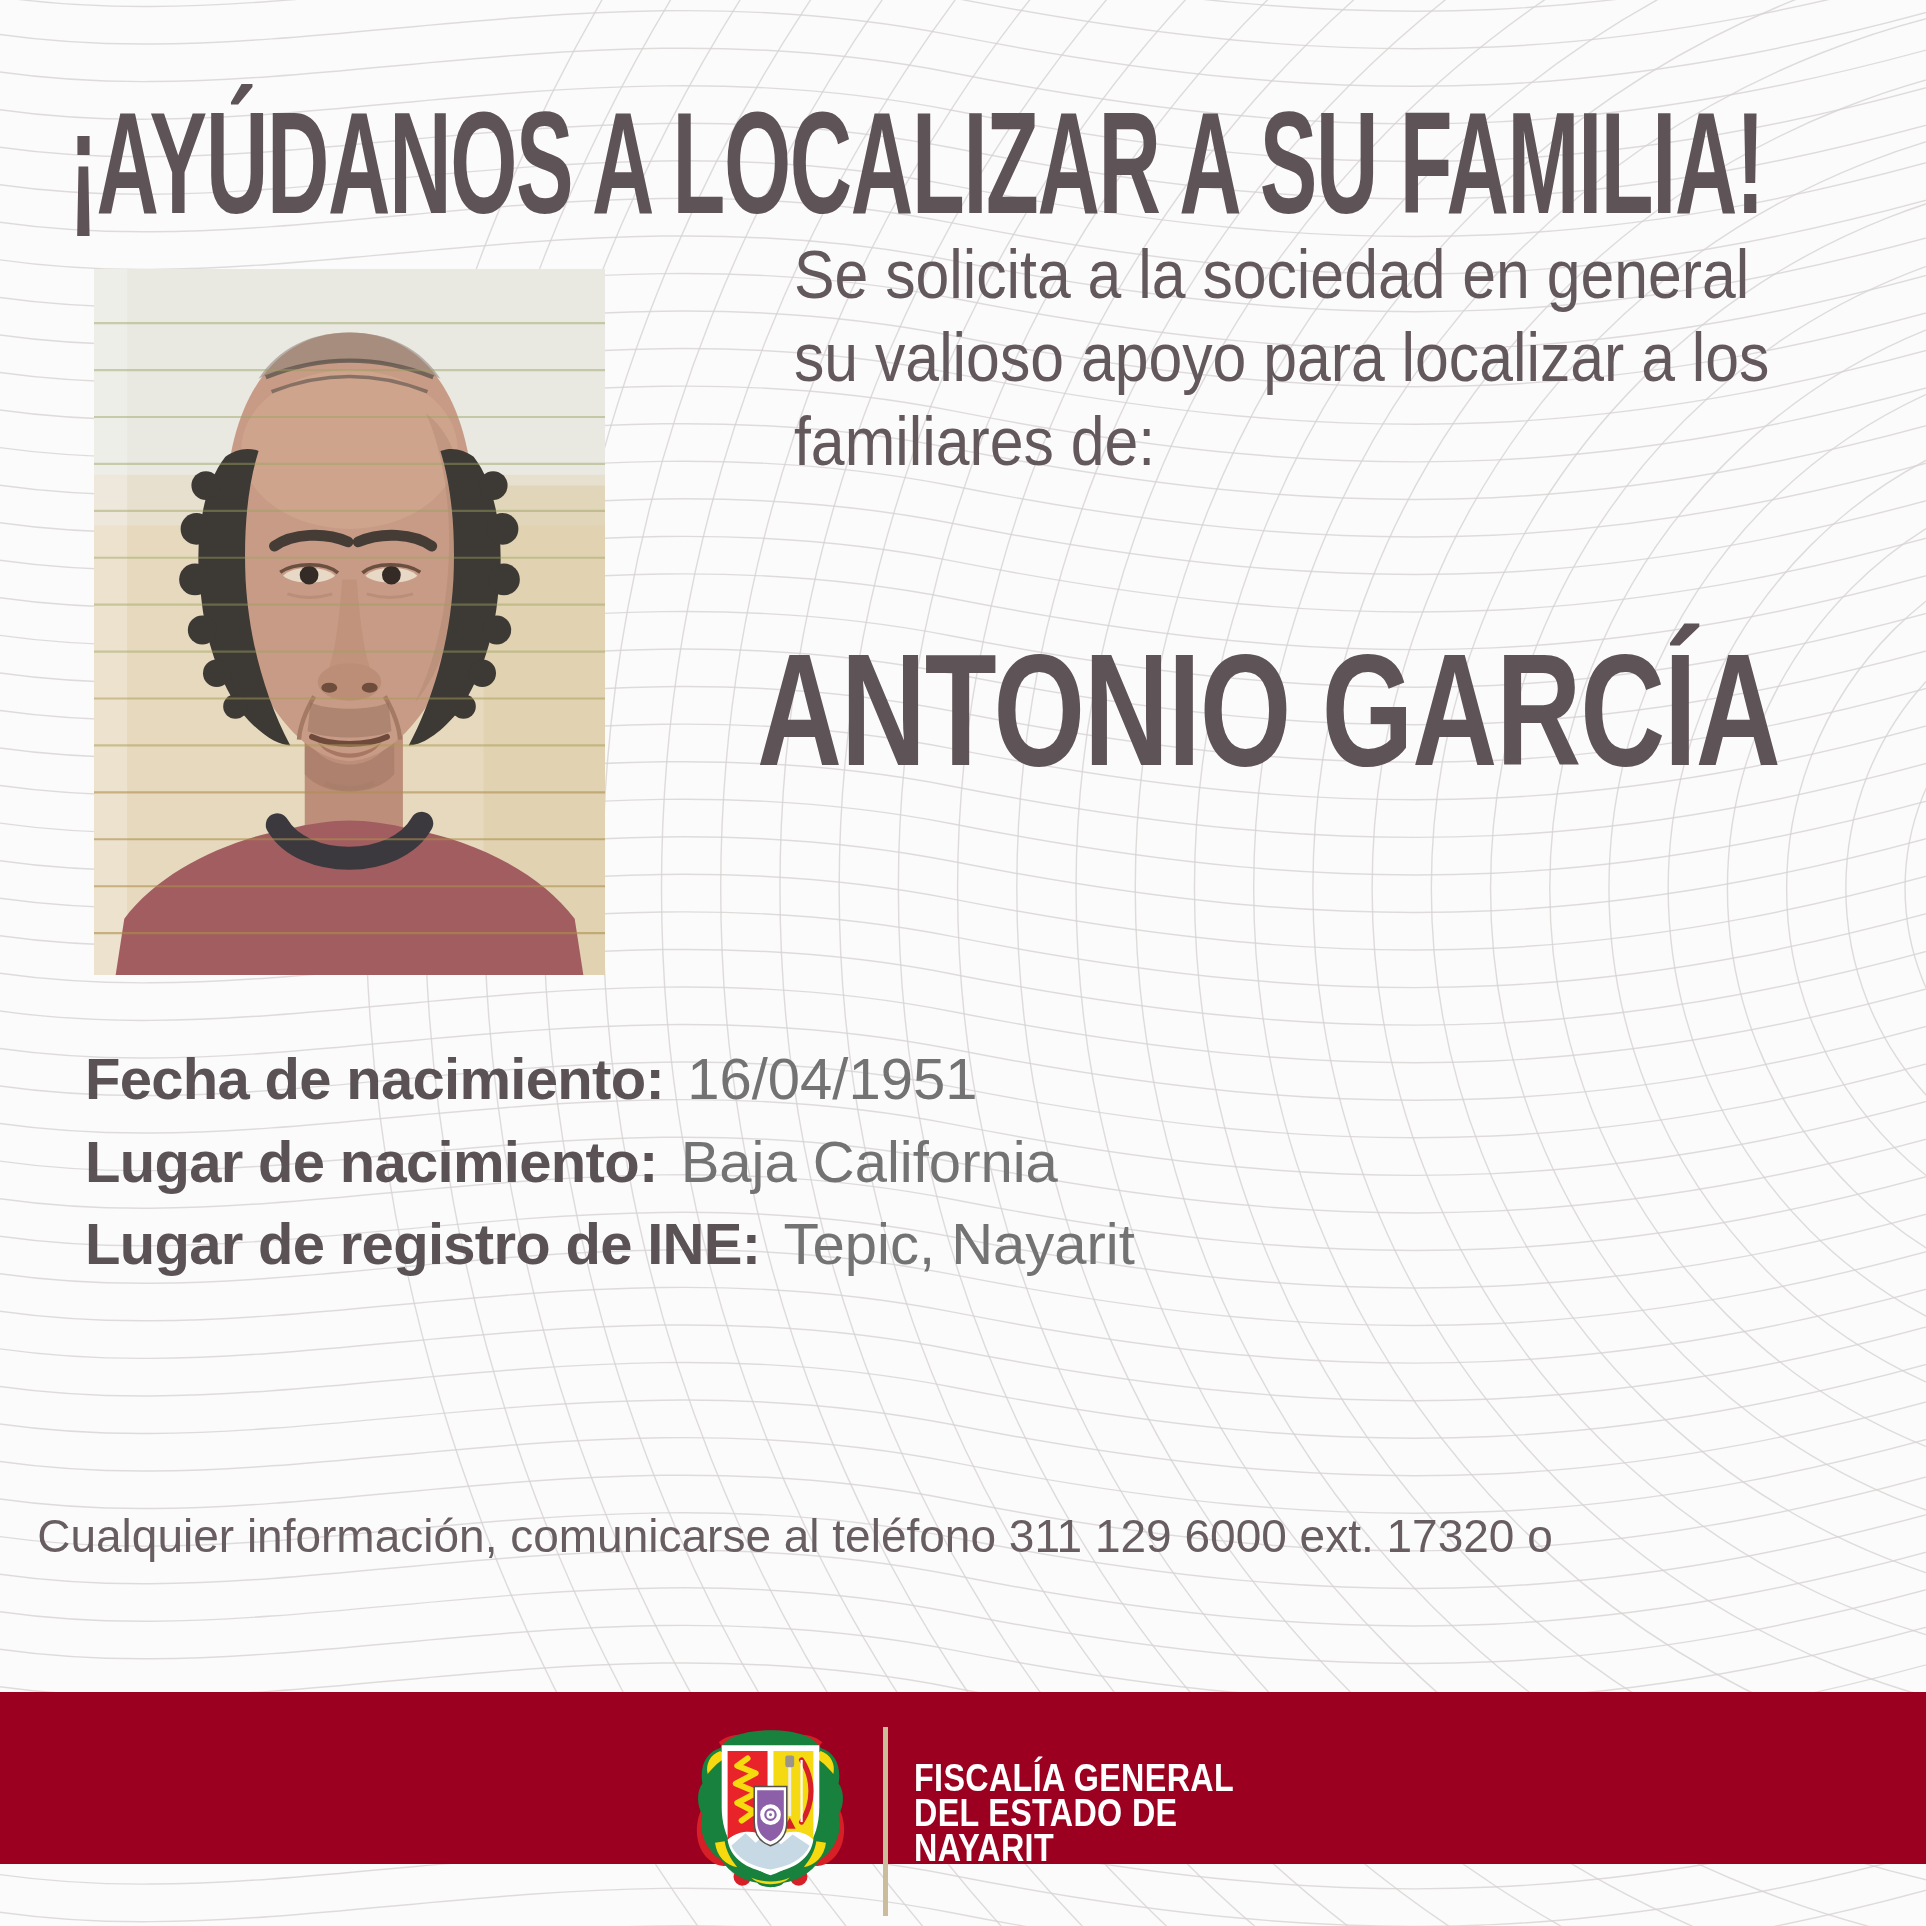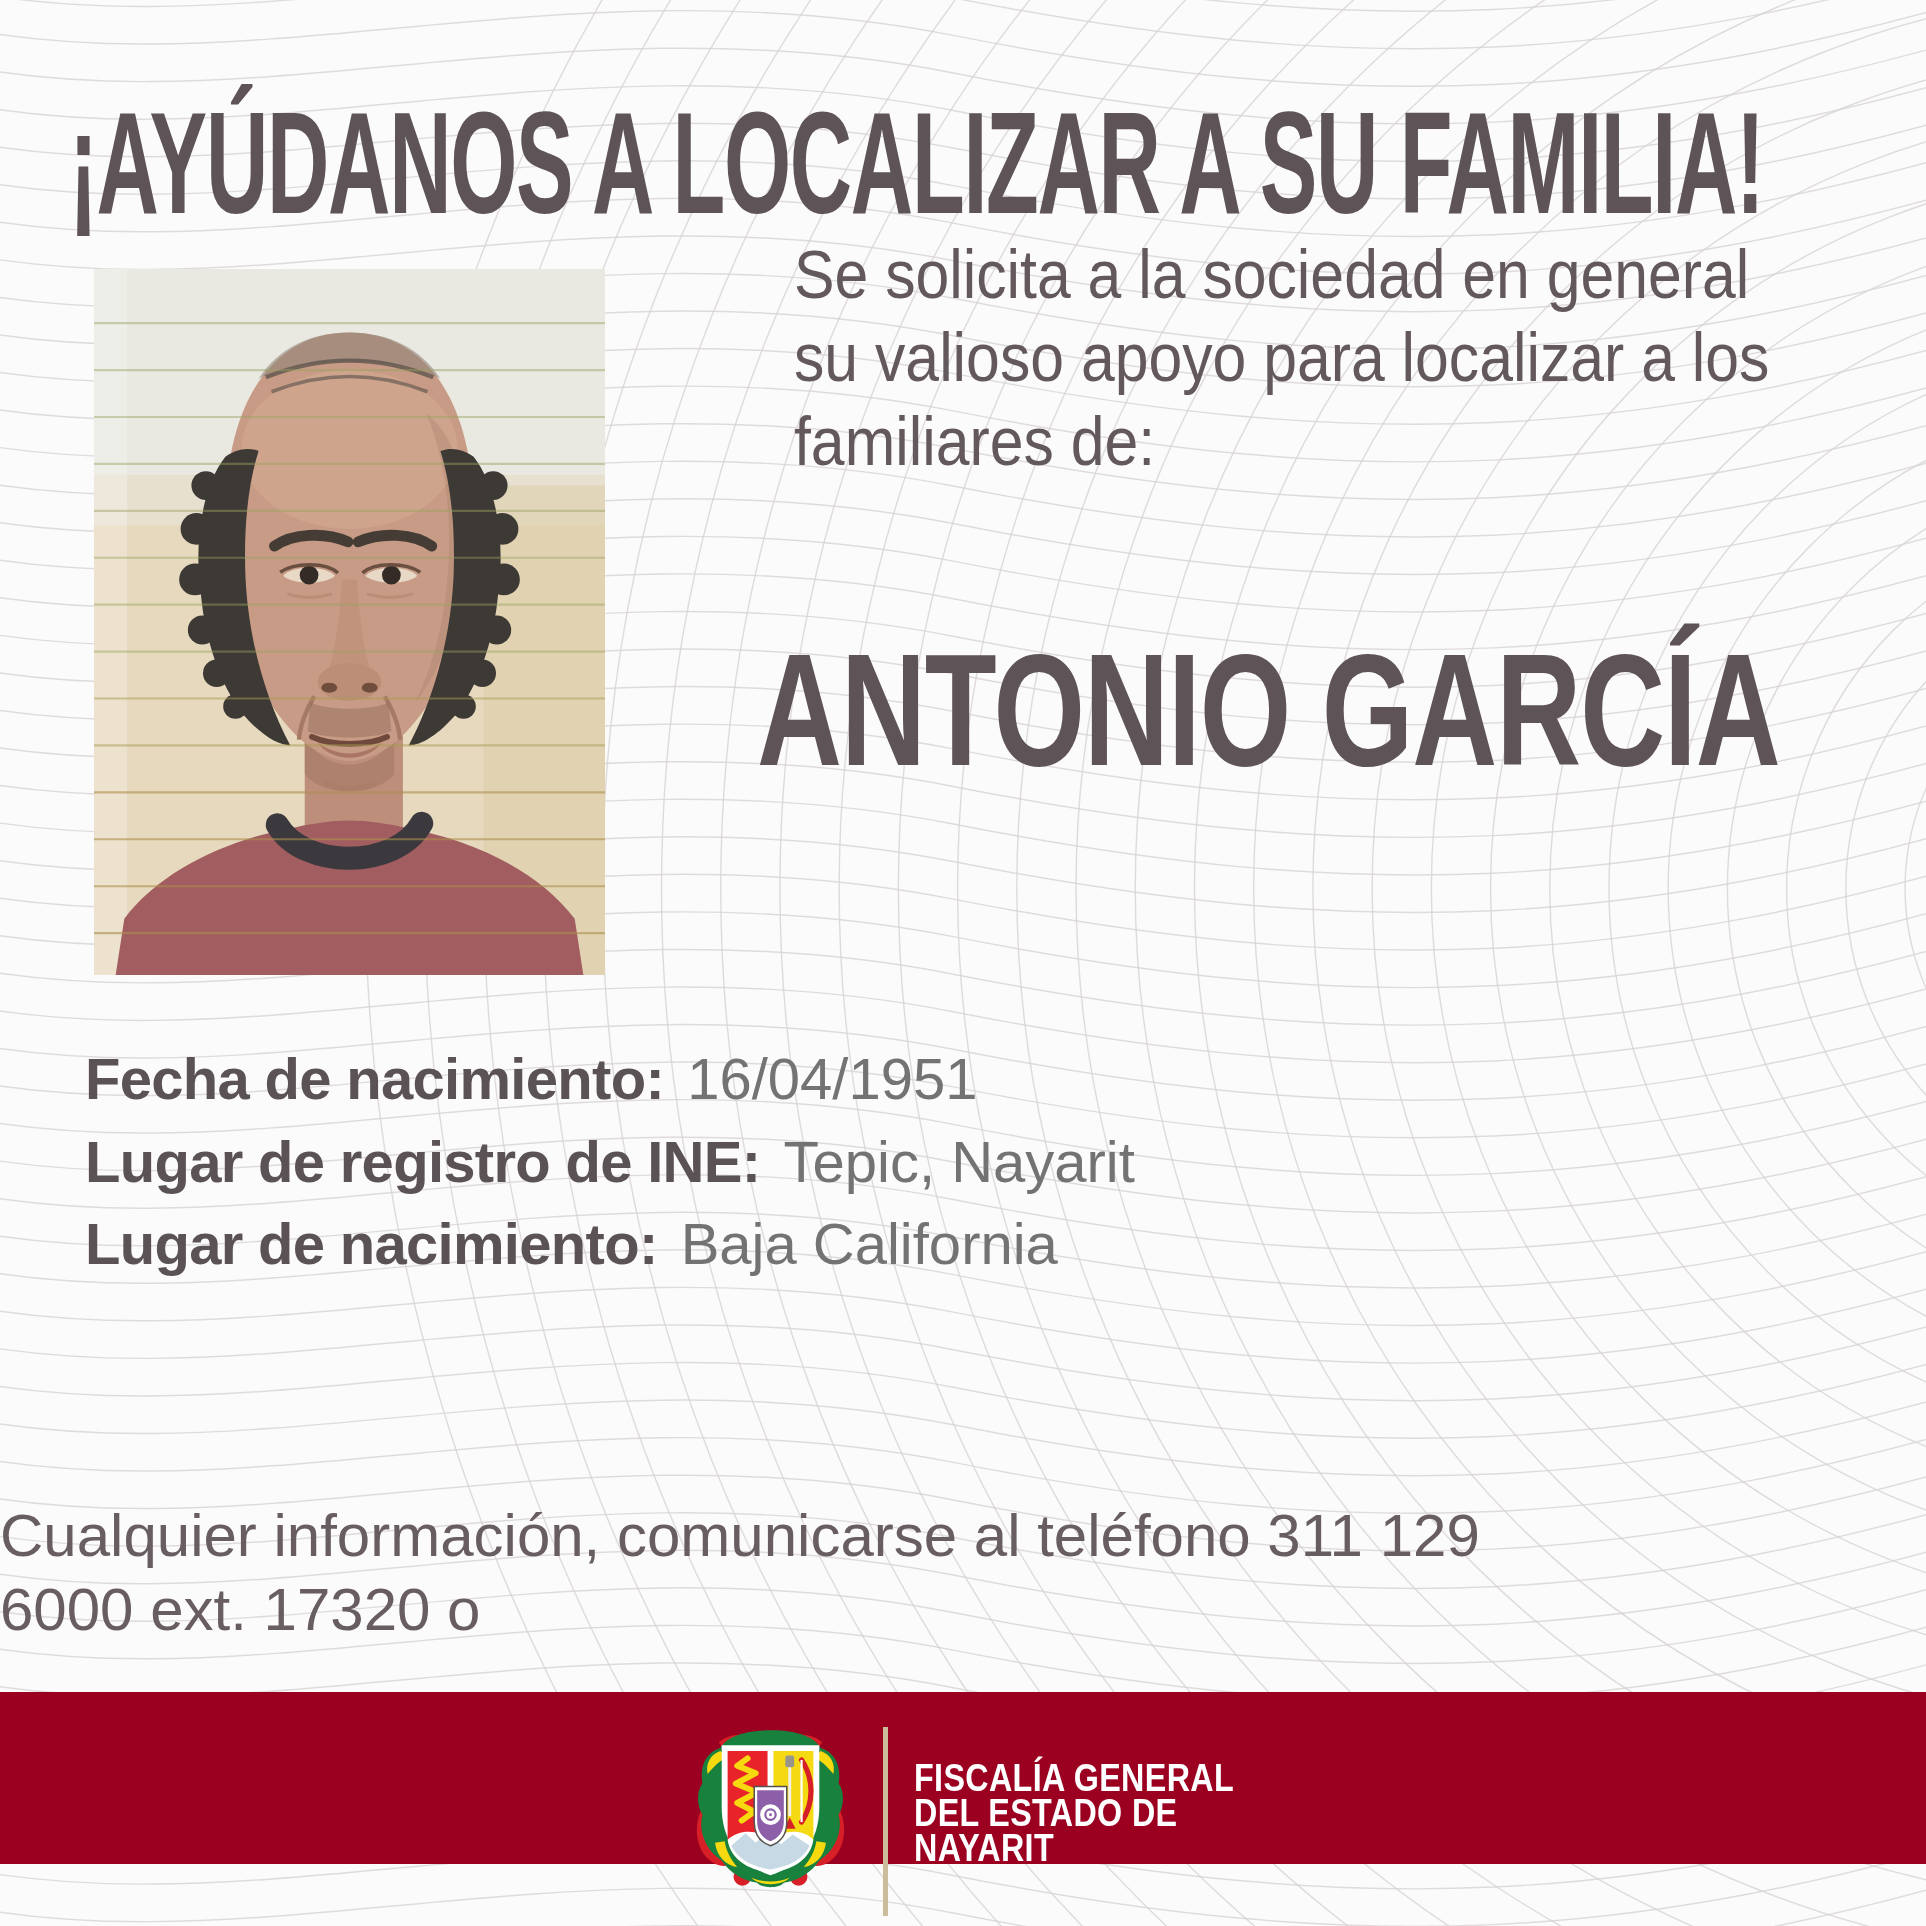--- a/index.html
+++ b/index.html
@@ -39,22 +39,22 @@
 
   .identified{
     position:absolute;left:0;top:1394px;width:1926px;text-align:center;z-index:2;
   }
   .identified .inner{
     display:inline-block;font-size:66px;font-weight:bold;color:#5a5254;
     white-space:nowrap;transform:scaleX(0.85);transform-origin:center top;
     letter-spacing:-0.7px;
   }
   .contact{
-    position:absolute;left:0;top:1499px;width:1590px;z-index:2;
-    font-size:60px;line-height:74px;color:#685d60;
+    position:absolute;left:0;top:1499px;width:1590px;text-align:center;z-index:2;
+    font-size:46px;line-height:74px;color:#685d60;
   }
   .footer{
     position:absolute;left:0;top:1692px;width:1926px;height:172px;z-index:3;
     background:#9c0020;
   }
   .crest{position:absolute;left:688px;top:28px;width:165px;height:176px;}
   .crest svg{display:block;width:100%;height:100%;}
   .divider{position:absolute;left:883px;top:35px;width:5px;height:189px;background:#cbbc9c;}
   .agency{
     position:absolute;left:914px;top:69px;color:#ffffff;font-weight:bold;
@@ -254,26 +254,26 @@
   </div>
 
   <div class="name">ANTONIO GARCÍA</div>
 
   <div class="details">
     <div class="detail-row">
       <span class="lbl">Fecha de nacimiento:</span>
       <span class="val">16/04/1951</span>
     </div>
     <div class="detail-row">
+      <span class="lbl">Lugar de nacimiento:</span>
+      <span class="val">Baja California</span>
+    </div>
+    <div class="detail-row">
       <span class="lbl">Lugar de registro de INE:</span>
       <span class="val">Tepic, Nayarit</span>
-    </div>
-    <div class="detail-row">
-      <span class="lbl">Lugar de nacimiento:</span>
-      <span class="val">Baja California</span>
     </div>
   </div>
 
 
   <div class="contact">
     <div>Cualquier información, comunicarse al teléfono 311 129 6000 ext. 17320 o</div>
   </div>
 
   <div class="footer">
     <div class="crest">

